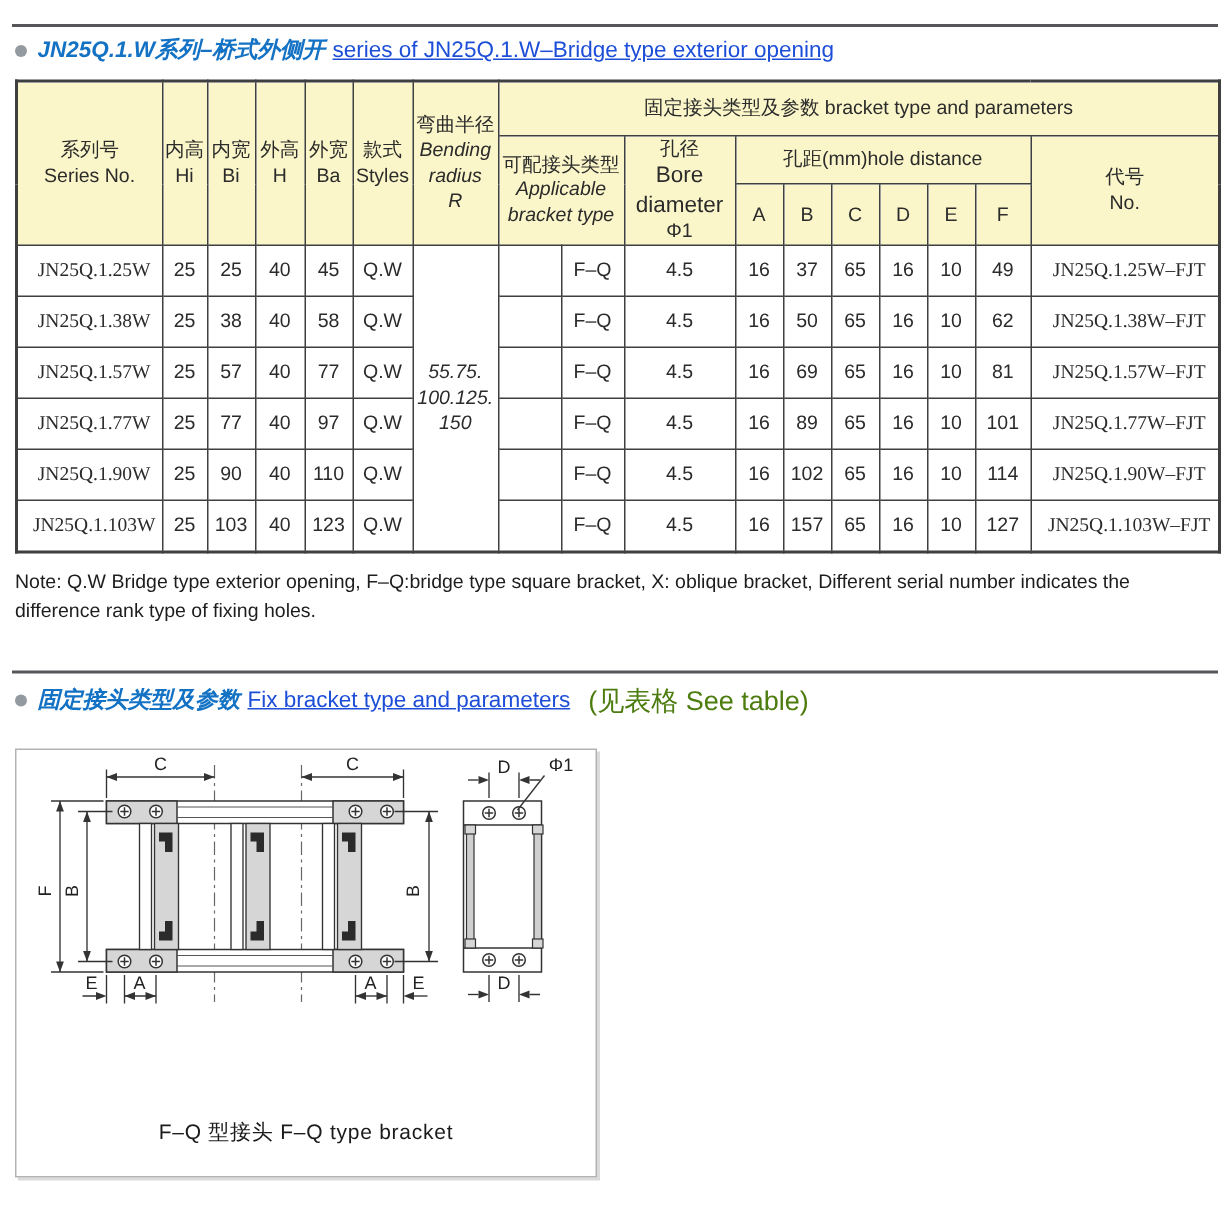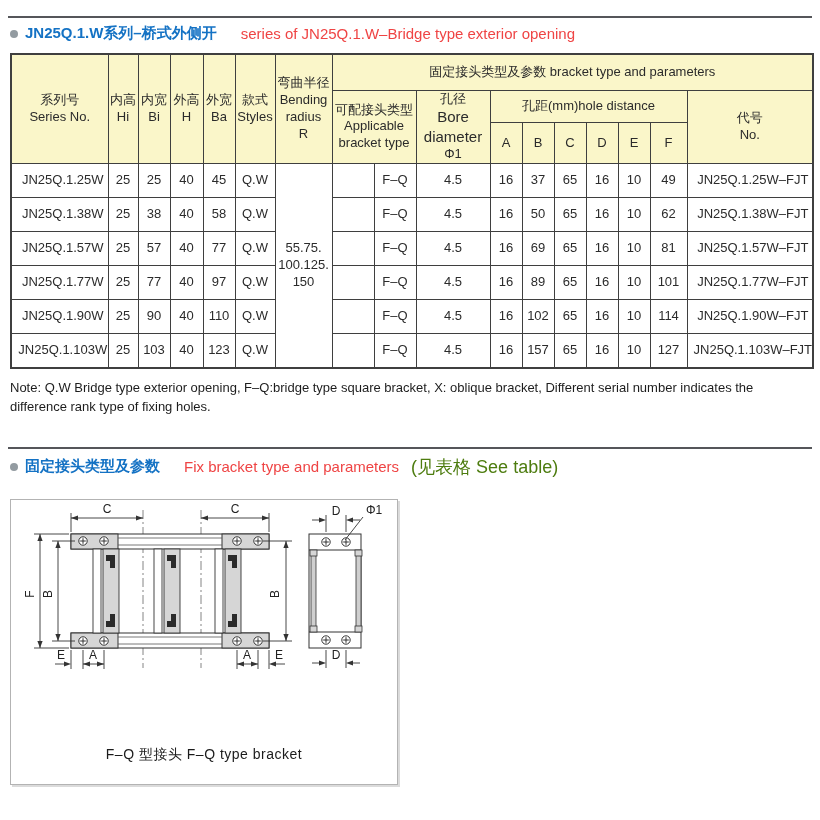--- a/index.html
+++ b/index.html
@@ -6,37 +6,37 @@
   body{
     width:820px;height:820px;overflow:hidden;background:#ffffff;
     font-family:"Liberation Sans","DejaVu Sans",sans-serif;color:#2b2b2b;
     position:relative;
   }
   .rule{height:2px;background:#55565a;margin:0 8px;}
   .rule-top{margin-top:16px;}
   .rule-mid{margin-top:31px;}
   .sec-head{display:flex;align-items:center;margin:6px 10px 0 10px;white-space:nowrap;}
   .bullet{width:8px;height:8px;border-radius:50%;background:#939ba1;margin-right:7px;flex:0 0 auto;}
-  .zh-title{color:#1472C4;font-weight:bold;font-size:15px;margin-right:24px;}
-  .en-title{color:#ef4444;font-size:15px;}
+  .zh-title{color:#1472C4;font-weight:bold;font-size:15px;margin-right:5px;font-style:italic;}
+  .en-title{color:#1d4ed8;font-size:15px;text-decoration:underline;}
   .hint{color:#4d7c0f;font-size:18px;margin-left:12px;}
 
   table.spec{
     margin:10px 0 0 10px;border-collapse:collapse;table-layout:fixed;width:802px;
     border:2px solid #3f3f3f;
   }
   table.spec th,table.spec td{
     border:1px solid #3f3f3f;font-size:13px;font-weight:normal;text-align:center;
     vertical-align:middle;padding:0;line-height:1.3;color:#2b2b2b;overflow:hidden;
   }
   table.spec thead th{background:#FAF6C9;}
   tr.rh1{height:36px;} tr.rh2{height:30px;} tr.rh3{height:38px;}
   table.spec tbody tr{height:34px;background:#ffffff;}
-  .cell-left{text-align:right;padding-left:6px !important;}
-  .pre{white-space:pre-line;}
+  .cell-left{text-align:right;padding-left:6px !important;font-family:Liberation Serif, serif;}
+  .pre{white-space:pre-line;font-style:italic;}
   .small{font-size:15px;}
 
   .notes{margin:9px 10px 0 10px;font-size:13px;line-height:19px;color:#1d1d1d;width:800px;}
 
   .drawing-box{
     margin:20px 0 0 10px;width:386px;height:284px;border:1px solid #b3b3b3;
     box-shadow:2px 2px 0 rgba(0,0,0,0.14);position:relative;background:#ffffff;
   }
   .drawing-box svg{display:block;margin-top:2px;}
   .drawing-caption{

